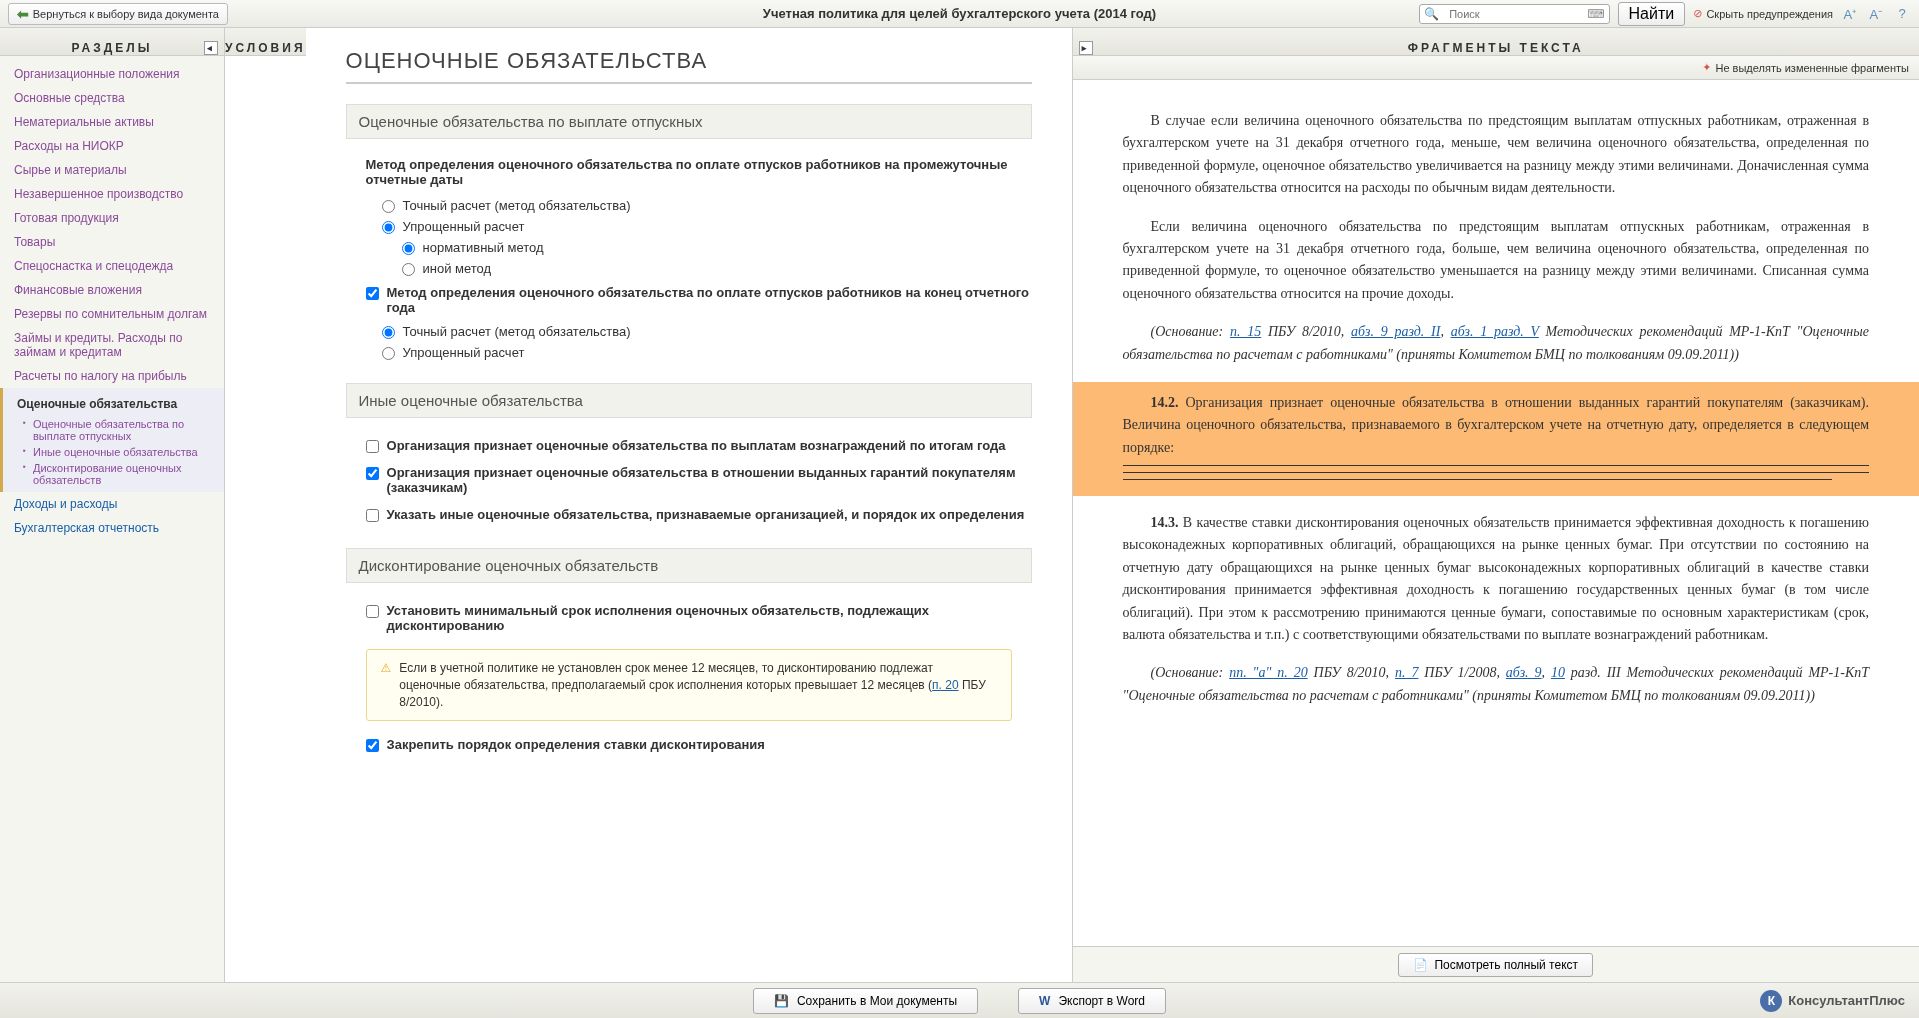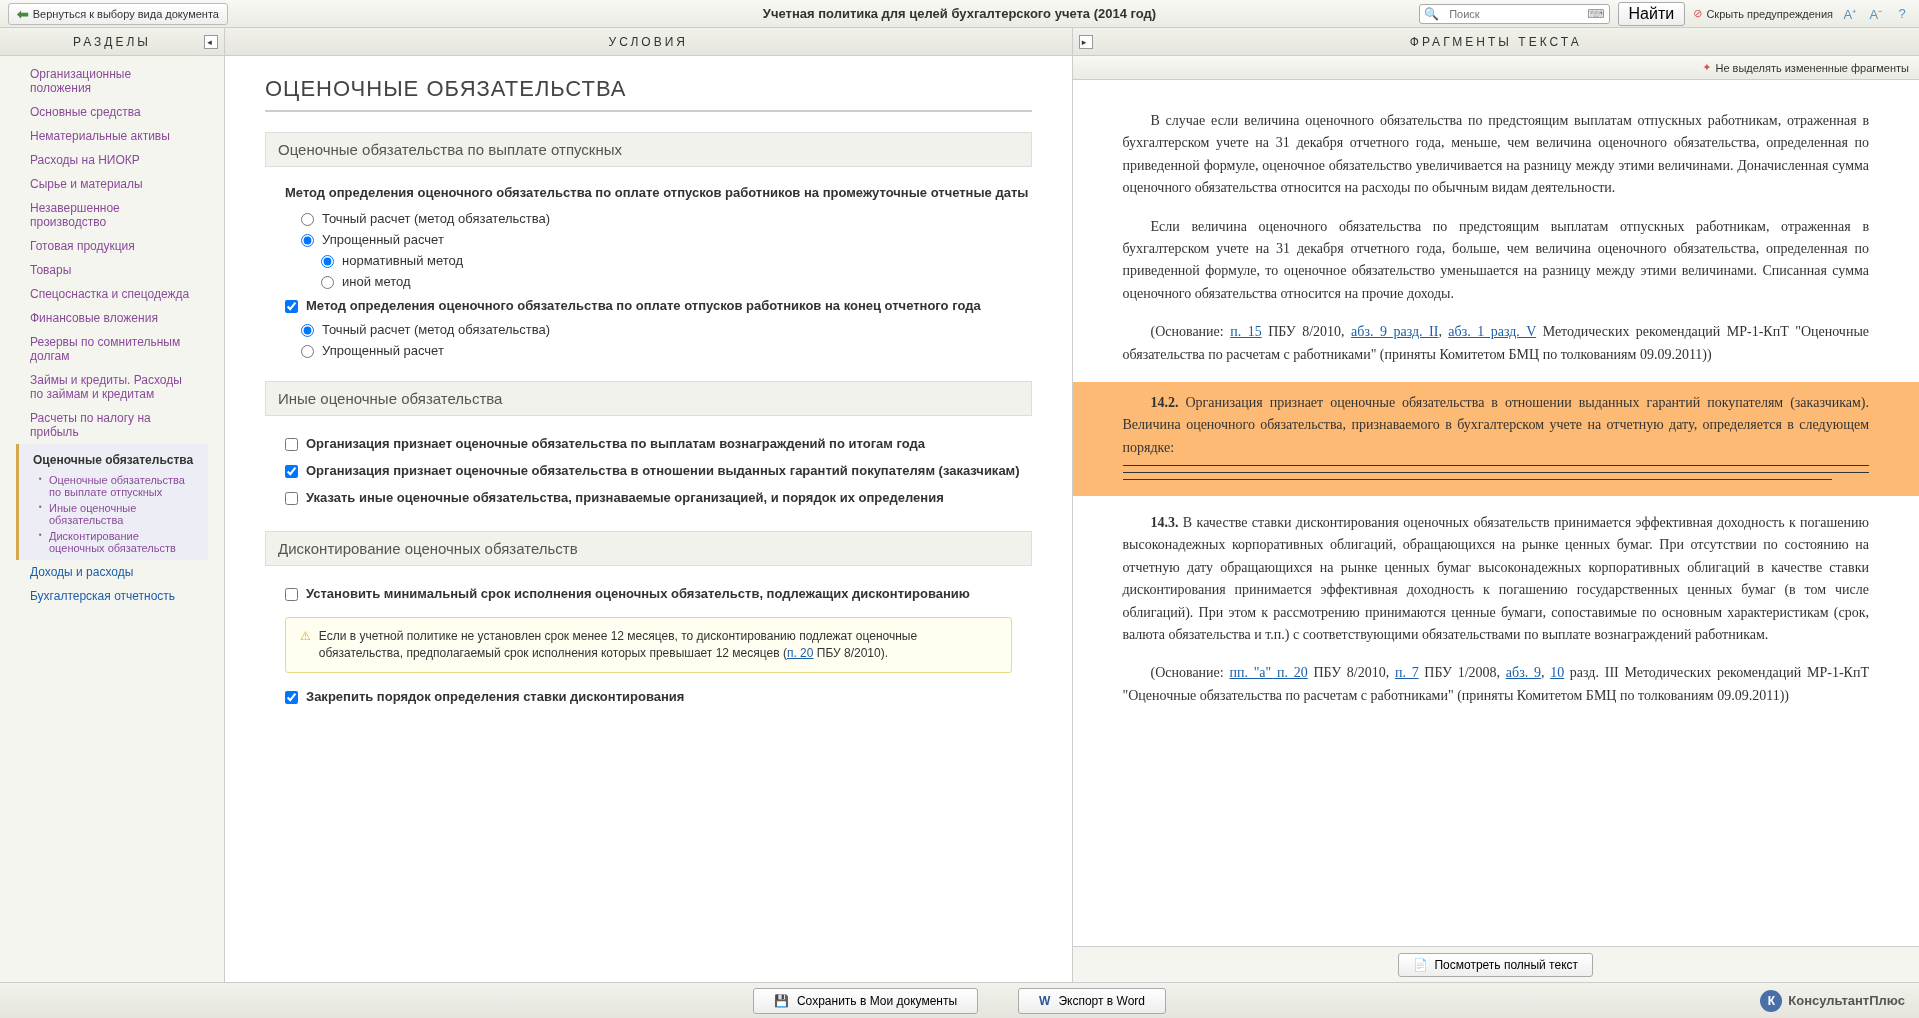--- a/index.html
+++ b/index.html
@@ -11,30 +11,30 @@
 .toolbar-right{margin-left:auto;display:flex;align-items:center;gap:8px}
 .search-box{display:flex;align-items:center;border:1px solid #aaa;border-radius:3px;background:#fff;height:20px}
 .search-input{border:none;outline:none;padding:0 6px;width:140px;font-size:11px;background:transparent}
 .search-icon{padding:0 4px;color:#888}
 .find-btn{padding:2px 10px;border:1px solid #aaa;border-radius:3px;background:linear-gradient(#fff,#eee);font-size:16px;cursor:pointer}
 .hide-warn{display:flex;align-items:center;gap:4px;cursor:pointer;font-size:11px}
 .hide-warn .ico{color:#d9534f}
 .tb-icon{width:18px;height:18px;cursor:pointer;display:flex;align-items:center;justify-content:center;color:#5a8fbf;font-size:13px}
 .main{flex:1;display:flex;overflow:hidden}
 .sidebar{width:225px;background:#f5f5f0;border-right:1px solid #ccc;display:flex;flex-direction:column}
-.panel-hdr{height:28px;background:linear-gradient(#f2f2ec,#e5e5de);border-bottom:1px solid #ccc;display:flex;align-items:center;justify-content:center;font-weight:normal;letter-spacing:3px;font-size:12px;position:relative}
+.panel-hdr{height:28px;background:linear-gradient(#f2f2ec,#e5e5de);border-bottom:1px solid #ccc;display:flex;align-items:flex-end;justify-content:center;font-weight:bold;letter-spacing:3px;font-size:12px;position:relative}
 .collapse-btn{position:absolute;right:6px;width:14px;height:14px;border:1px solid #999;background:#fff;display:flex;align-items:center;justify-content:center;font-size:9px;cursor:pointer}
-.sidebar-body{flex:1;overflow-y:auto;padding:6px 16px}
+.sidebar-body{flex:1;overflow-y:auto;padding:6px 0}
 .sb-item{padding:5px 14px;font-size:12px;cursor:pointer;color:#1a5fa8}
 .sb-item.visited{color:#8a4a9a}
 .sb-item.active-group{color:#333;font-weight:bold;background:#e8e8e0}
 .sb-active-block{background:#ededf5;border-left:3px solid #d4a94e;padding:4px 0}
 .sb-sub{padding:2px 14px 2px 30px;font-size:11px;color:#8a4a9a;cursor:pointer;position:relative}
 .sb-sub::before{content:"▪";position:absolute;left:20px;color:#8a4a9a;font-size:8px}
-.conditions{flex:1;border-right:1px solid #ccc;display:flex;flex-direction:column;background:#fff;min-width:0}
+.conditions{flex:1;border-right:1px solid #ccc;display:flex;flex-direction:row;background:#fff;min-width:0}
 .cond-body{flex:1;overflow-y:auto;padding:20px 40px}
 .cond-h1{font-size:22px;font-weight:normal;color:#444;padding-bottom:8px;border-bottom:2px solid #ccc;margin-bottom:20px;letter-spacing:1px}
 .cond-h2{font-size:15px;color:#555;padding:8px 12px;background:#f2f2ec;border:1px solid #ddd;margin-bottom:14px}
 .cond-h3{font-size:13px;font-weight:bold;padding:4px 0 8px 20px}
 .opt-row{padding:3px 0 3px 36px;display:flex;align-items:flex-start;gap:8px}
 .opt-row input{margin-top:2px;flex-shrink:0}
 .opt-row label{font-size:13px}
 .opt-sub{padding-left:56px}
 .chk-row{padding:6px 0 6px 20px;display:flex;align-items:flex-start;gap:8px}
 .chk-row input{margin-top:2px;flex-shrink:0}
@@ -42,21 +42,21 @@
 .chk-row.selected label{color:#333}
 .warn-box{margin:10px 20px;padding:10px 14px;background:#fffef0;border:1px solid #e8d98a;border-radius:3px;display:flex;gap:8px;font-size:12px;line-height:1.4}
 .warn-box .wico{color:#e6a817;flex-shrink:0}
 .link{color:#1a5fa8;text-decoration:underline;cursor:pointer}
 .fragments{flex:1;display:flex;flex-direction:column;background:#fff;min-width:0}
 .frag-toolbar{height:24px;background:linear-gradient(#f8f8f4,#ebebe5);border-bottom:1px solid #ccc;display:flex;align-items:center;justify-content:flex-end;padding:0 10px;font-size:11px}
 .frag-toggle{display:flex;align-items:center;gap:4px;cursor:pointer}
 .frag-toggle .ico{color:#d9534f}
 .frag-body{flex:1;overflow-y:auto;padding:30px 50px;font-family:Georgia,serif;font-size:14px;line-height:1.6}
 .frag-p{text-align:justify;margin-bottom:16px;text-indent:28px}
-.frag-p.italic{}
+.frag-p.italic{font-style:italic}
 .frag-highlight{background:#fdba74;padding:10px 50px;margin:0 -50px 16px -50px}
 .frag-highlight .fp{text-align:justify;text-indent:28px}
 .fill-line{border-bottom:1px solid #333;display:block;margin:6px 0;height:1px}
 .frag-footer{height:36px;border-top:1px solid #ccc;background:#f5f5f0;display:flex;align-items:center;justify-content:center}
 .view-full{padding:4px 14px;border:1px solid #aaa;border-radius:3px;background:linear-gradient(#fff,#eee);font-size:12px;cursor:pointer;display:flex;align-items:center;gap:6px}
 .bottom-bar{height:36px;background:linear-gradient(#f2f2ec,#e5e5de);border-top:1px solid #ccc;display:flex;align-items:center;justify-content:center;gap:40px;position:relative}
 .bb-btn{padding:5px 20px;border:1px solid #aaa;border-radius:3px;background:linear-gradient(#fff,#eee);font-size:12px;cursor:pointer;display:flex;align-items:center;gap:8px}
 .logo{position:absolute;right:14px;display:flex;align-items:center;gap:6px;font-weight:bold;color:#555;font-size:13px}
 .logo .lico{width:22px;height:22px;border-radius:50%;background:#4a6fa8;display:flex;align-items:center;justify-content:center;color:#fff;font-size:12px}
 .expand-btn{position:absolute;left:6px;width:14px;height:14px;border:1px solid #999;background:#fff;display:flex;align-items:center;justify-content:center;font-size:9px;cursor:pointer}

